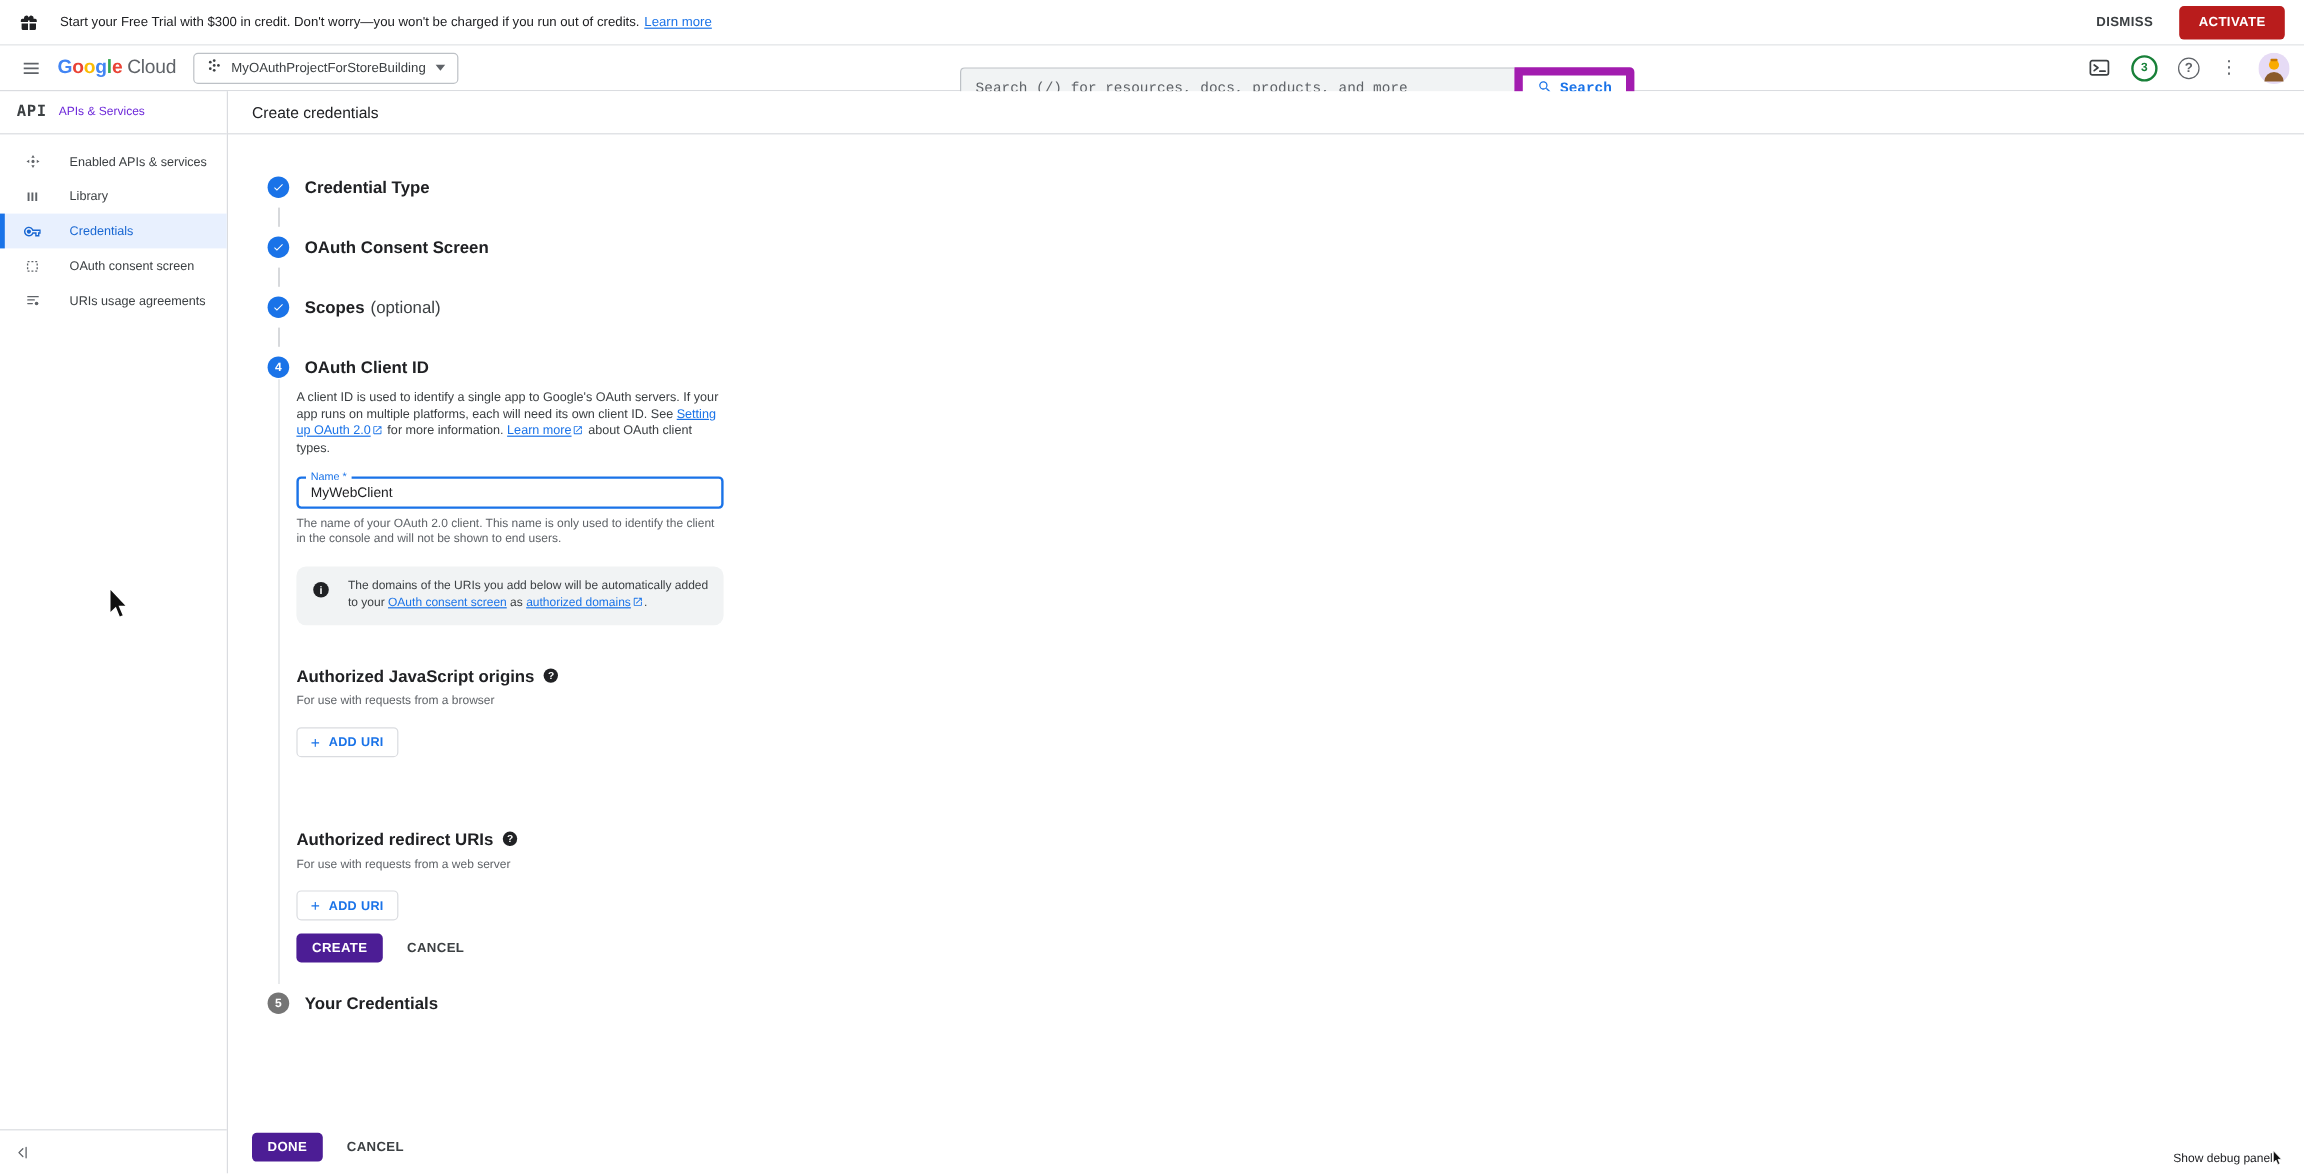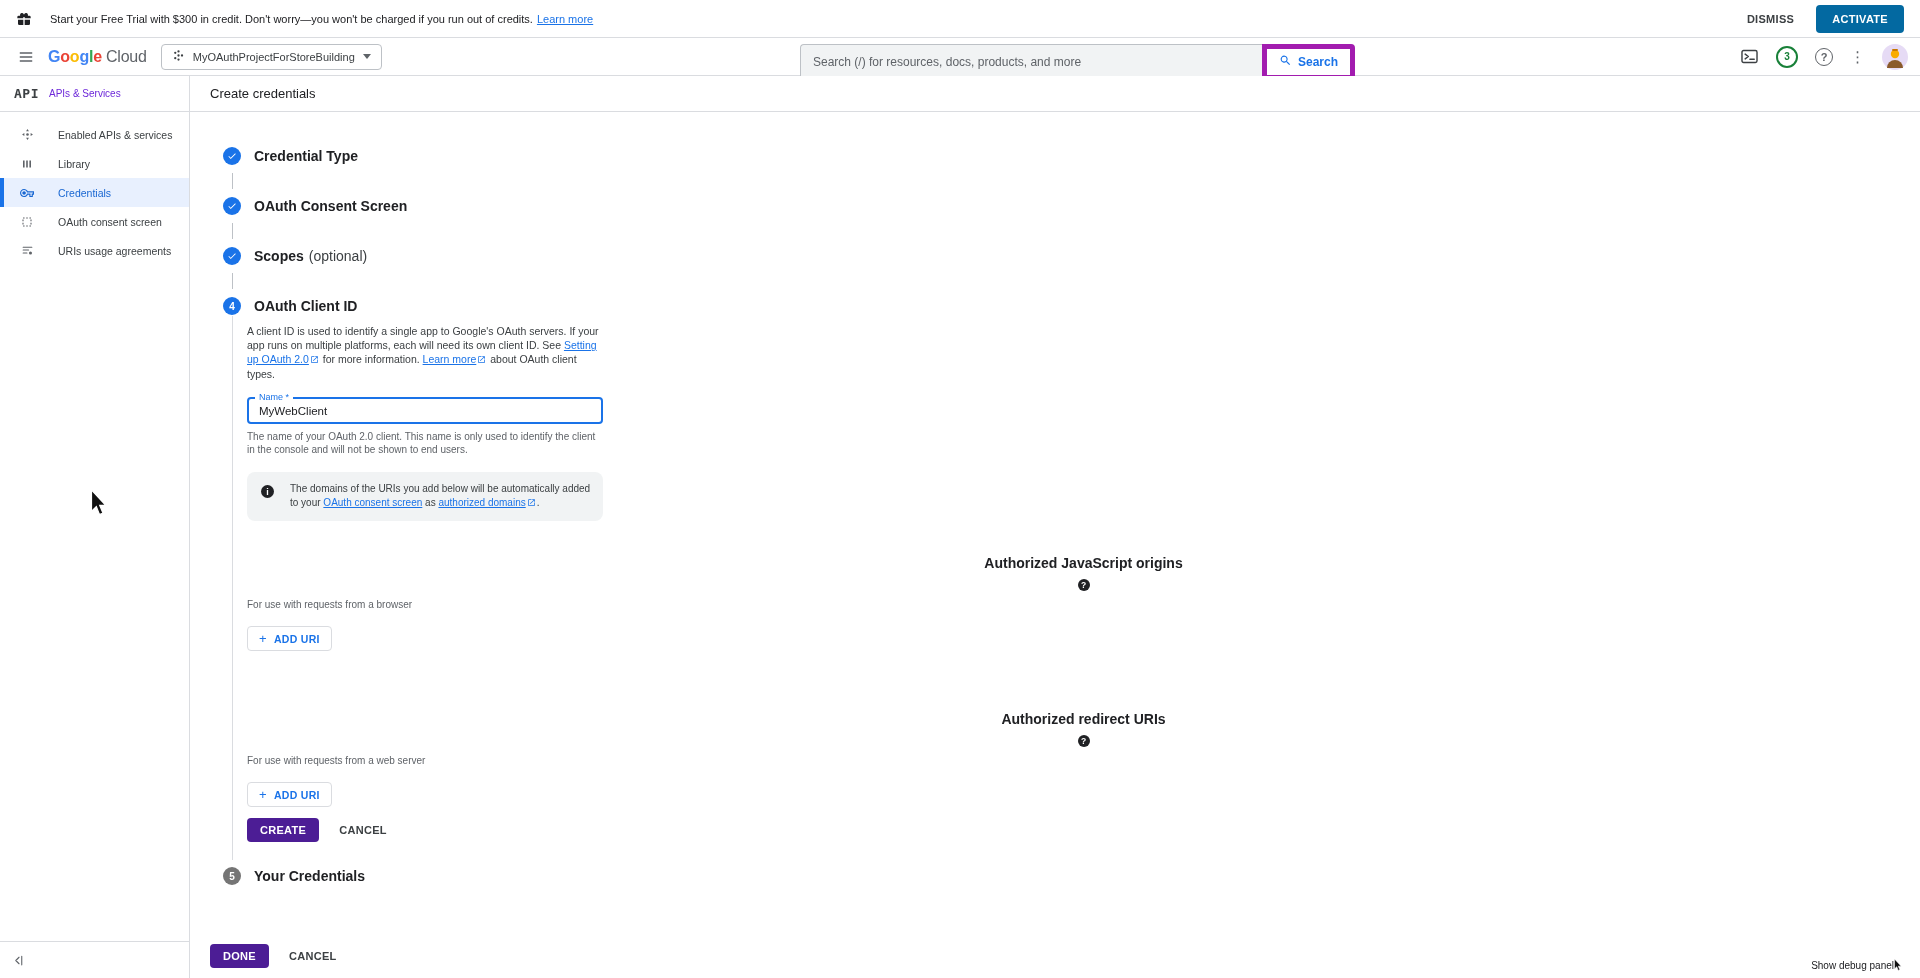--- a/index.html
+++ b/index.html
@@ -11,36 +11,36 @@
   }
   a { text-decoration: underline; color:#1a73e8; cursor:pointer; }
 
   
   .banner { height:38px; display:flex; align-items:center; padding:0 16px; border-bottom:1px solid #dadce0; background:#fff; }
   .banner .gift { margin-right:18px; display:flex; }
   .banner-text { font-size:11px; color:#202124; }
   .banner-text a { margin-left:4px; }
   .banner-actions { margin-left:auto; display:flex; align-items:center; gap:22px; }
   .btn-dismiss { font-size:11px; font-weight:700; color:#3c4043; letter-spacing:.3px; background:none; border:none; cursor:pointer; font-family:inherit;padding-left:33px; }
-  .btn-activate { font-size:11px; font-weight:700; letter-spacing:.3px; color:#fff; background:#0369a1; border:none; border-radius:4px; padding:8px 16px; cursor:pointer; font-family:inherit; }
+  .btn-activate { font-size:11px; font-weight:700; letter-spacing:.3px; color:#fff; background:#b91c1c; border:none; border-radius:4px; padding:8px 16px; cursor:pointer; font-family:inherit; }
 
   
   .header { height:38px; display:flex; align-items:center; border-bottom:1px solid #dadce0; padding:0 12px 0 14px; position:relative; background:#fff; }
   .hamburger { display:flex; padding:4px; cursor:pointer; }
   .logo { display:flex; align-items:baseline; margin-left:10px; font-size:16px; letter-spacing:-0.2px; }
   .logo .g-letter { font-weight:700; }
   .logo .cloud { color:#5f6368; margin-left:4px; font-weight:400; }
   .project-chip { margin-left:14px; display:flex; align-items:center; gap:8px; border:1px solid #bdc1c6; border-radius:4px; height:26px; padding:0 10px; cursor:pointer; background:#fff; }
   .project-chip .pname { font-size:11px; color:#3c4043; }
   .caret-down { width:0; height:0; border-left:4px solid transparent; border-right:4px solid transparent; border-top:5px solid #5f6368; }
-  .search-group { position:absolute; left:800px; top:6px; display:flex; height:36px; }
+  .search-group { position:absolute; left:800px; top:18px; display:flex; height:36px;font-family:Liberation Mono, monospace; }
   .search-box { width:462px; background:#f1f3f4; border:1px solid #bdc1c6; border-right:none; border-radius:4px 0 0 4px; display:flex; align-items:center; padding:0 12px; }
   .search-box input { border:none; outline:none; background:transparent; width:100%; font-size:12px; color:#202124; font-family:inherit; }
   .search-box input::placeholder { color:#5f6368; }
-  .search-btn { display:flex; align-items:center; gap:6px; background:#fff; border:5px solid #a21caf; border-radius:0 4px 4px 0; padding:0 12px; font-size:12px; font-weight:700; color:#1a73e8; cursor:pointer; font-family:inherit; }
+  .search-btn { display:flex; align-items:center; gap:6px; background:#fff; border:7px solid #a21caf; border-radius:0 4px 4px 0; padding:0 12px; font-size:12px; font-weight:700; color:#1a73e8; cursor:pointer; font-family:inherit; }
   .header-icons { margin-left:auto; display:flex; align-items:center; gap:17px; }
   .icon-btn { display:flex; align-items:center; justify-content:center; cursor:pointer; background:none; border:none; padding:0; }
   .notif-ring { width:22px; height:22px; border:2px solid #188038; border-radius:50%; display:flex; align-items:center; justify-content:center; font-size:10px; font-weight:700; color:#188038; }
   .help-ring { width:18px; height:18px; border:1.5px solid #5f6368; border-radius:50%; display:flex; align-items:center; justify-content:center; font-size:11px; font-weight:700; color:#5f6368; }
   .kebab { font-size:15px; color:#5f6368; line-height:1; }
 
   
   .app-body { display:flex; height:902px; }
   .sidebar { width:190px; border-right:1px solid #dadce0; position:relative; flex:none; }
   .sidebar-head { height:36px; display:flex; align-items:center; gap:10px; padding:0 0 0 14px; border-bottom:1px solid #dadce0; }
@@ -81,21 +81,21 @@
   .field.focused .field-label { color:#1a73e8; }
   .field-box { height:27px; border:1px solid #80868b; border-radius:4px; display:flex; align-items:center; justify-content:space-between; padding:0 10px; font-size:11.5px; color:#202124; cursor:pointer; background:#fff; }
   .field.focused .field-box { border:2px solid #1a73e8; }
   .field-box input { border:none; outline:none; width:100%; font-size:11.5px; color:#202124; font-family:inherit; background:transparent; }
   .helper { margin-top:6px; font-size:10px; line-height:13px; color:#5f6368; max-width:350px; }
 
   .info-box { margin-top:16px; width:356px; background:#f1f3f4; border-radius:8px; padding:10px 12px 10px 14px; display:flex; gap:16px; align-items:flex-start; }
   .info-ico { width:13px; height:13px; border-radius:50%; background:#202124; color:#fff; font-size:9px; font-weight:700; display:flex; align-items:center; justify-content:center; flex:none; margin-top:3px; font-style:normal; }
   .info-text { font-size:10px; line-height:14px; color:#3c4043; }
 
-  .section-title { margin-top:34px; display:flex; align-items:center; gap:8px;flex-direction:column; }
+  .section-title { margin-top:34px; display:flex; align-items:center; gap:8px; }
   .section-title h3 { font-size:14px; font-weight:700; color:#202124; }
   .help-filled { width:12px; height:12px; border-radius:50%; background:#202124; color:#fff; font-size:8.5px; font-weight:700; display:flex; align-items:center; justify-content:center; cursor:pointer; }
   .section-sub { margin-top:8px; font-size:10px; color:#5f6368; }
   .add-uri { margin-top:16px; display:inline-flex; align-items:center; gap:7px; border:1px solid #dadce0; border-radius:4px; background:#fff; color:#1a73e8; font-size:10.5px; font-weight:700; letter-spacing:.3px; padding:5px 11px; cursor:pointer; font-family:inherit; }
   .add-uri .plus { font-size:13px; font-weight:400; line-height:1; }
   .section-gap { margin-top:60px; }
 
   .note { margin-top:26px; font-size:10.5px; color:#202124; }
   .btn-row { margin-top:11px; display:flex; align-items:center; gap:20px; }
   .btn-primary { background:#4c1d95; color:#fff; border:none; border-radius:4px; font-size:11px; font-weight:700; letter-spacing:.3px; padding:6px 13px; cursor:pointer; font-family:Liberation Sans, sans-serif; }

